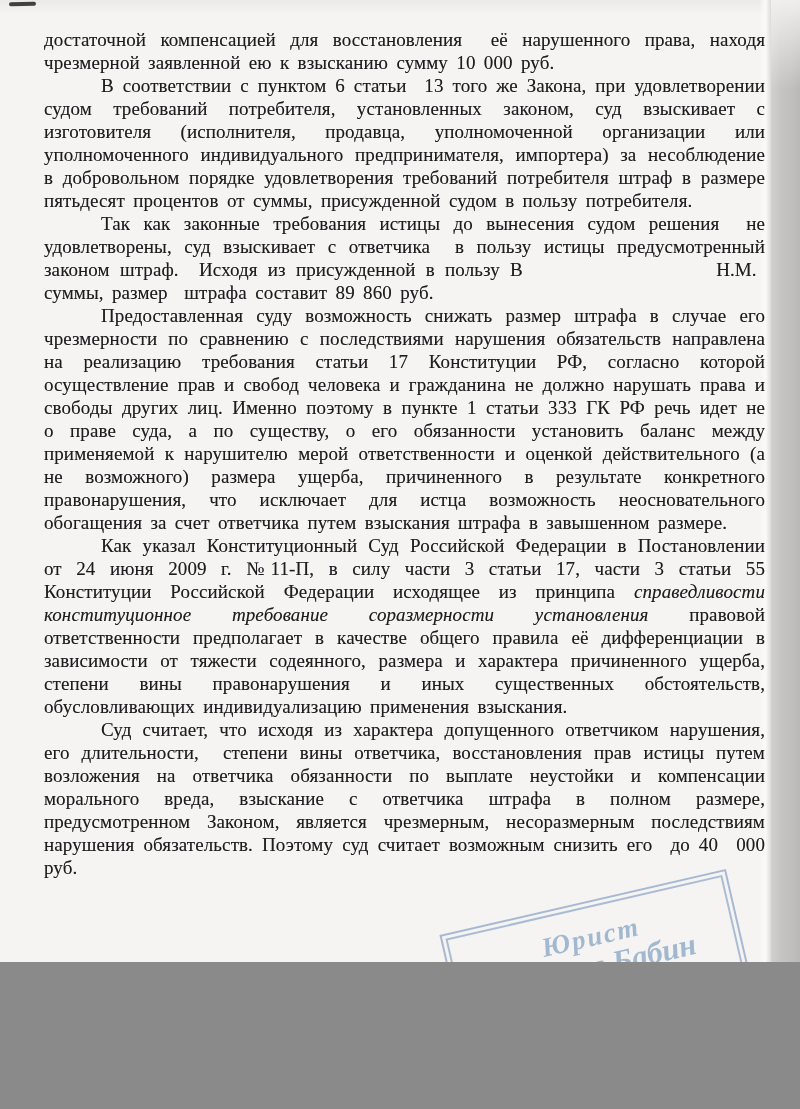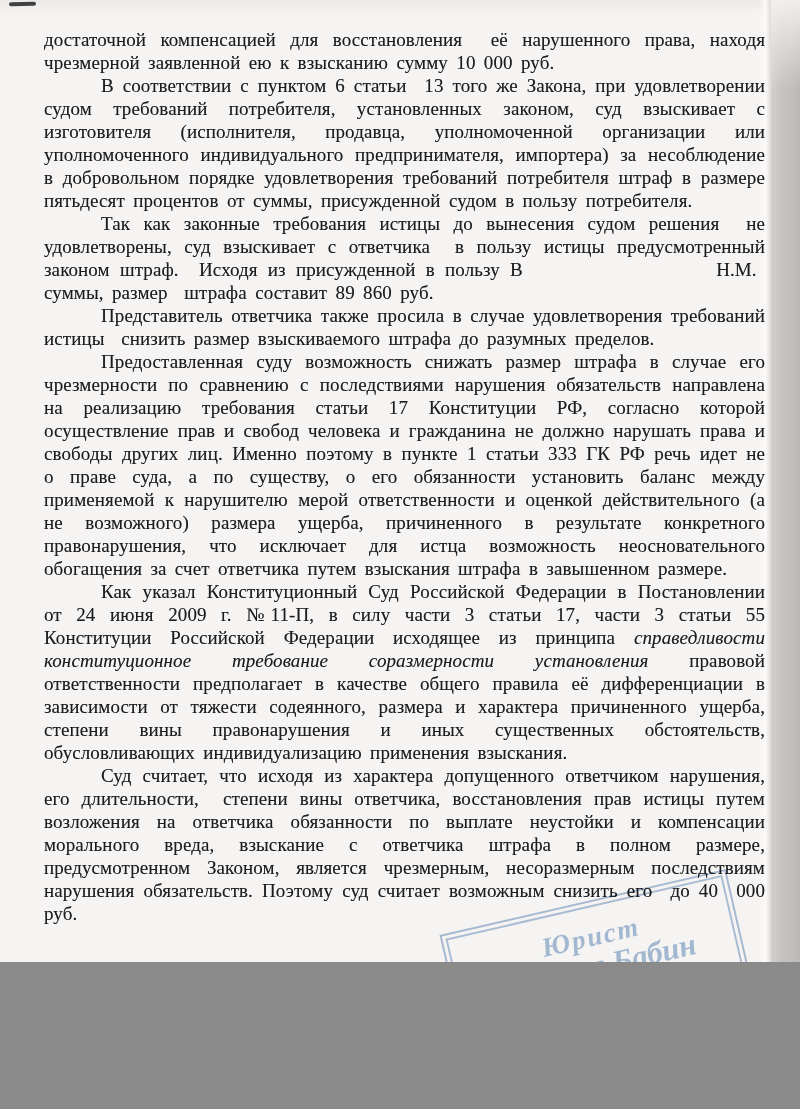--- a/index.html
+++ b/index.html
@@ -71,21 +71,20 @@
 <div class="page">
 
   <div class="page-rim"></div>
   <div class="scan-band"></div>
   <div class="ink-smudge"></div>
 
   <div class="text-block">
     <p class="first">достаточной компенсацией для восстановления&nbsp; её нарушенного права, находя чрезмерной заявленной ею к взысканию сумму 10 000 руб.</p>
     <p>В соответствии с пунктом 6 статьи&nbsp; 13 того же Закона, при удовлетворении судом требований потребителя, установленных законом, суд взыскивает с изготовителя (исполнителя, продавца, уполномоченной организации или уполномоченного индивидуального предпринимателя, импортера) за несоблюдение в добровольном порядке удовлетворения требований потребителя штраф в размере пятьдесят процентов от суммы, присужденной судом в пользу потребителя.</p>
     <p>Так как законные требования истицы до вынесения судом решения&nbsp; не удовлетворены, суд взыскивает с ответчика&nbsp; в пользу истицы предусмотренный законом штраф.&nbsp; Исходя из присужденной в пользу В&nbsp;&nbsp;&nbsp;&nbsp;&nbsp;&nbsp;&nbsp;&nbsp;&nbsp;&nbsp;&nbsp;&nbsp;&nbsp;&nbsp;&nbsp;&nbsp;&nbsp;&nbsp; Н.М.&nbsp; суммы, размер&nbsp; штрафа составит 89 860 руб.</p>
-    <p>Представитель ответчика также просила в случае удовлетворения требований истицы&nbsp; снизить размер взыскиваемого штрафа до разумных пределов.</p>
     <p>Предоставленная суду возможность снижать размер штрафа в случае его чрезмерности по сравнению с последствиями нарушения обязательств направлена на реализацию требования статьи 17 Конституции РФ, согласно которой осуществление прав и свобод человека и гражданина не должно нарушать права и свободы других лиц. Именно поэтому в пункте 1 статьи 333 ГК РФ речь идет не о праве суда, а по существу, о его обязанности установить баланс между применяемой к нарушителю мерой ответственности и оценкой действительного (а не возможного) размера ущерба, причиненного в результате конкретного правонарушения, что исключает для истца возможность неосновательного обогащения за счет ответчика путем взыскания штрафа в завышенном размере.</p>
     <p><span>Как указал Конституционный Суд Российской Федерации в Постановлении от 24 июня 2009 г. №11-П, в силу части 3 статьи 17, части 3 статьи 55 Конституции Российской Федерации исходящее из принципа </span><em>справедливости конституционное требование соразмерности установления</em><span> правовой ответственности предполагает в качестве общего правила её дифференциации в зависимости от тяжести содеянного, размера и характера причиненного ущерба, степени вины правонарушения и иных существенных обстоятельств, обусловливающих индивидуализацию применения взыскания.</span></p>
     <p>Суд считает, что исходя из характера допущенного ответчиком нарушения, его длительности,&nbsp; степени вины ответчика, восстановления прав истицы путем возложения на ответчика обязанности по выплате неустойки и компенсации морального вреда, взыскание с ответчика штрафа в полном размере, предусмотренном Законом, является чрезмерным, несоразмерным последствиям нарушения обязательств. Поэтому суд считает возможным снизить его&nbsp; до 40&nbsp; 000 руб.</p>
   </div>
 
   <div class="stamp">
     <div class="stamp-inner">
       <div class="stamp-l1">Юрист</div>
       <div class="stamp-l2">Михаил Бабин</div>
       <div class="stamp-l3">и Коллеги</div>

